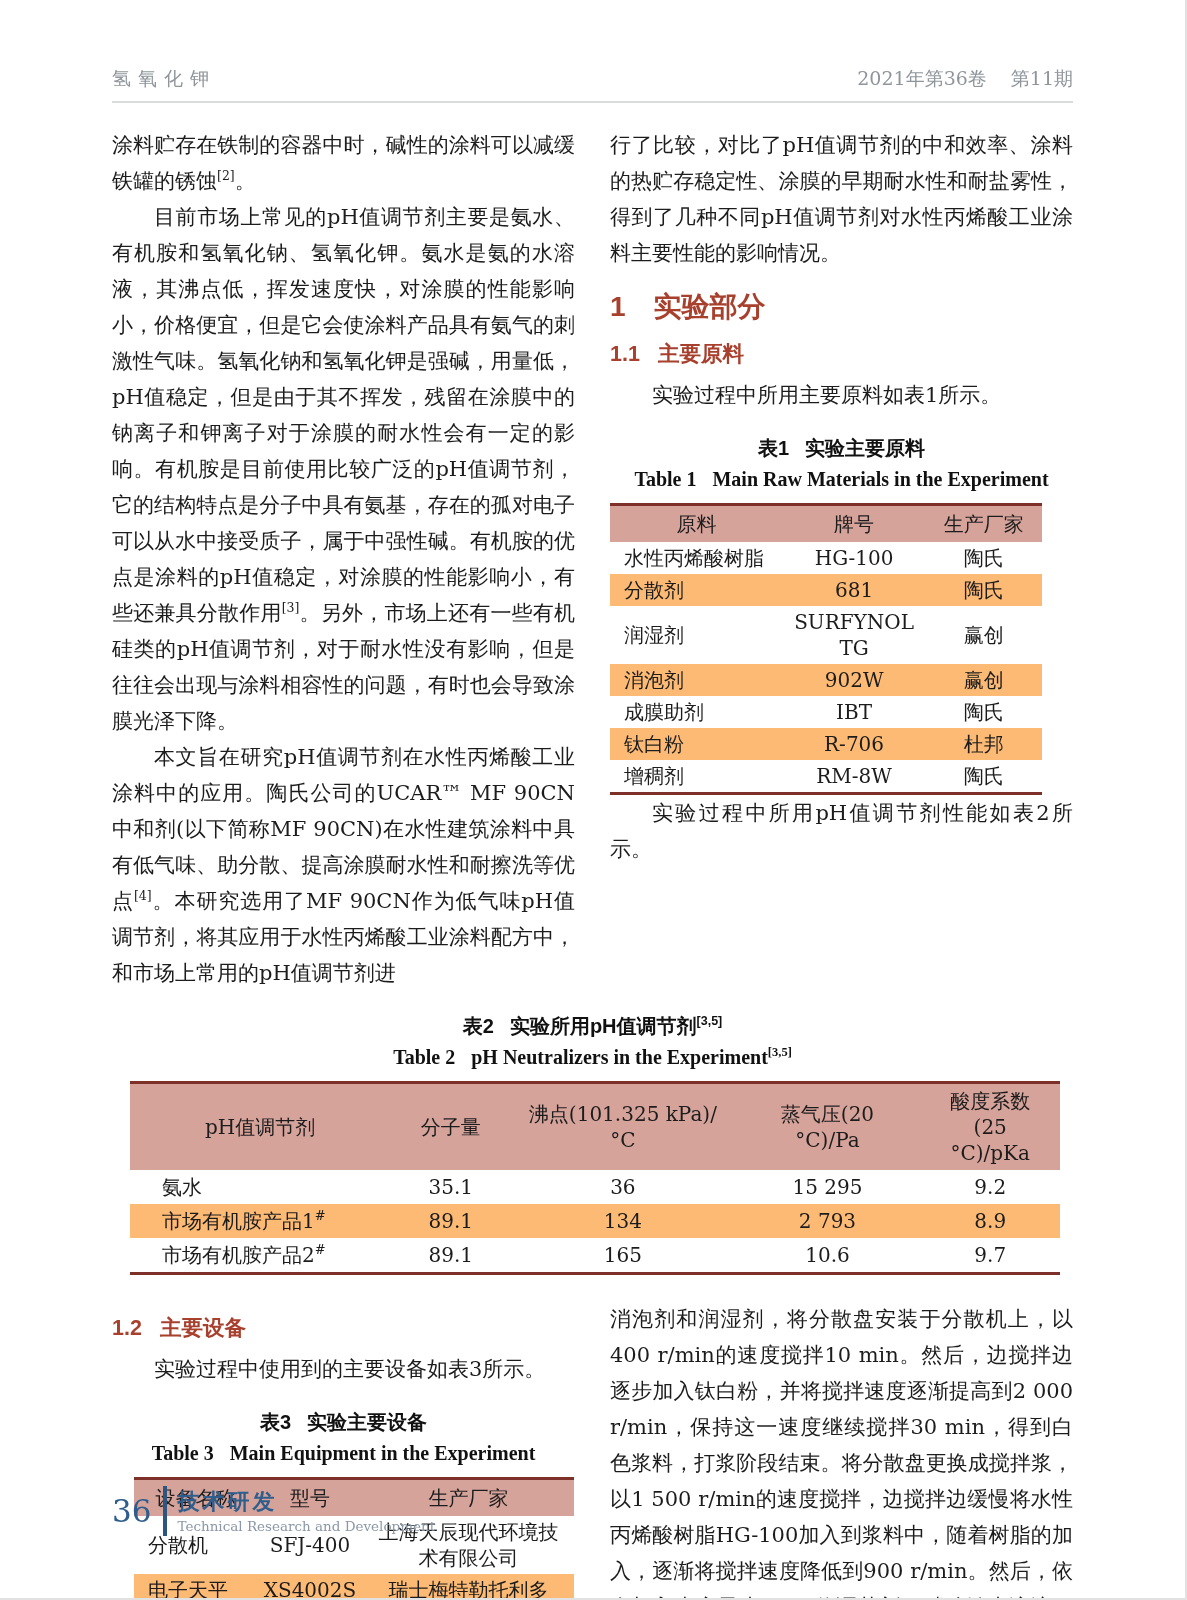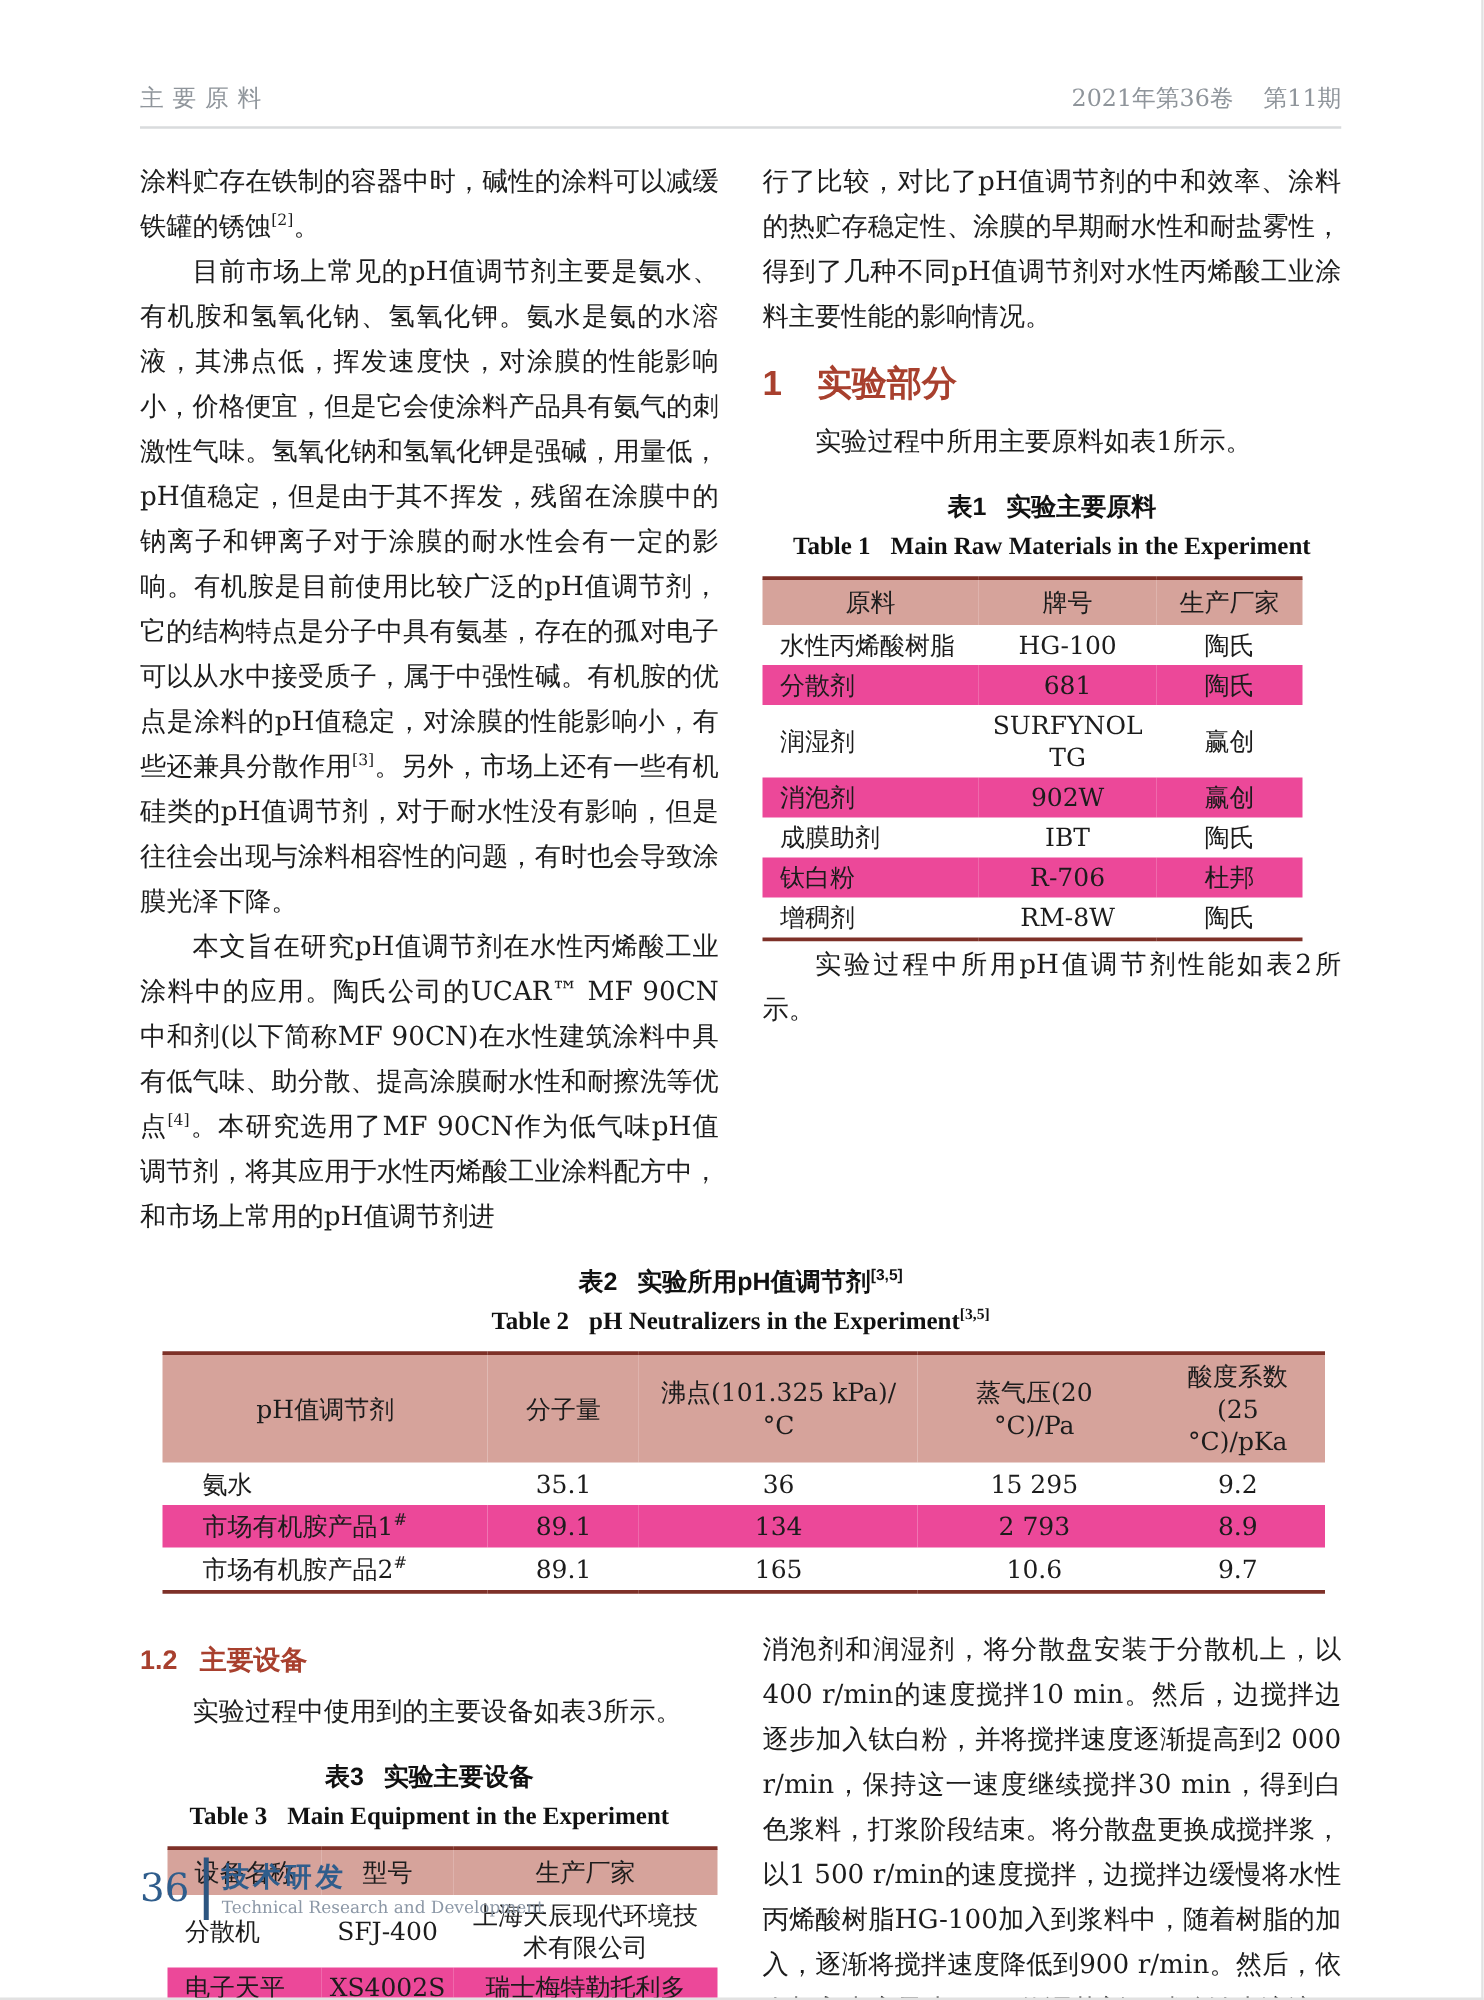--- a/index.html
+++ b/index.html
@@ -37,21 +37,21 @@
   .cap { text-align:center; margin-top:20px; margin-bottom:8px; line-height:31px; }
   .cap-zh { font-family:"Liberation Sans","DejaVu Sans",sans-serif; font-weight:bold; font-size:20px; color:#111; }
   .cap-en { font-family:"Liberation Serif",serif; font-weight:bold; font-size:20px; color:#111; }
   .cap .lbl { margin-right:16px; }
 
   
   table.dt { border-collapse:collapse; border-top:3px solid #7e3128; border-bottom:3px solid #7e3128;
     font-size:20px; line-height:26px; }
   .dt th { background:#d6a39b; font-weight:normal; padding:5px 16px; text-align:center; }
   .dt td { padding:3px 6px; text-align:center; }
-  .dt tr.alt { background:#ec4899;margin-left:28px; }
+  .dt tr.alt { background:#fdba74;margin-left:28px; }
   .dt td.cl { text-align:left; padding-left:14px; }
   .t1 { width:432px; }
   .t3 { width:440px; margin-left:22px; }
   .t2 { width:930px; margin-left:18px; }
   .t2 td.cl { padding-left:32px; }
   .t2 th, .t2 td { padding-top:4px; padding-bottom:4px; }
   .outro { margin-top:30px; }
   .t2block { margin-top:16px; }
 
   
@@ -61,37 +61,38 @@
   .fzh { font-family:"Liberation Sans","DejaVu Sans",sans-serif; font-weight:bold;
     font-size:22px; color:#2f5d8c; letter-spacing:3px; line-height:26px; }
   .fen { font-size:13.5px; color:#8b97a6; margin-top:3px; }
 </style>
 </head>
 <body>
 
 <div class="page">
 
   <div class="phead">
-    <span class="journal">主要原料</span>
+    <span class="journal">氢氧化钾</span>
     <span>
       <span>2021年第36卷</span><span class="issue">第11期</span>
     </span>
   </div>
 
   <div class="cols top-cols">
     <div class="col">
       <p class="body"><span>涂料贮存在铁制的容器中时，碱性的涂料可以减缓铁罐的锈蚀</span><sup>[2]</sup><span>。</span></p>
       <p class="body ind"><span>目前市场上常见的pH值调节剂主要是氨水、有机胺和氢氧化钠、氢氧化钾。氨水是氨的水溶液，其沸点低，挥发速度快，对涂膜的性能影响小，价格便宜，但是它会使涂料产品具有氨气的刺激性气味。氢氧化钠和氢氧化钾是强碱，用量低，pH值稳定，但是由于其不挥发，残留在涂膜中的钠离子和钾离子对于涂膜的耐水性会有一定的影响。有机胺是目前使用比较广泛的pH值调节剂，它的结构特点是分子中具有氨基，存在的孤对电子可以从水中接受质子，属于中强性碱。有机胺的优点是涂料的pH值稳定，对涂膜的性能影响小，有些还兼具分散作用</span><sup>[3]</sup><span>。另外，市场上还有一些有机硅类的pH值调节剂，对于耐水性没有影响，但是往往会出现与涂料相容性的问题，有时也会导致涂膜光泽下降。</span></p>
       <p class="body ind"><span>本文旨在研究pH值调节剂在水性丙烯酸工业涂料中的应用。陶氏公司的UCAR™ MF 90CN中和剂(以下简称MF 90CN)在水性建筑涂料中具有低气味、助分散、提高涂膜耐水性和耐擦洗等优点</span><sup>[4]</sup><span>。本研究选用了MF 90CN作为低气味pH值调节剂，将其应用于水性丙烯酸工业涂料配方中，和市场上常用的pH值调节剂进</span></p>
     </div>
 
     <div class="col">
       <p class="body"><span>行了比较，对比了pH值调节剂的中和效率、涂料的热贮存稳定性、涂膜的早期耐水性和耐盐雾性，得到了几种不同pH值调节剂对水性丙烯酸工业涂料主要性能的影响情况。</span></p>
 
       <h2 class="h-sec1"><span class="num">1</span><span>实验部分</span></h2>
+      <h3 class="h-sec2"><span class="num">1.1</span><span>主要原料</span></h3>
       <p class="body ind"><span>实验过程中所用主要原料如表1所示。</span></p>
 
       <div class="cap">
         <div class="cap-zh"><span class="lbl">表1</span><span>实验主要原料</span></div>
         <div class="cap-en"><span class="lbl">Table 1</span><span>Main Raw Materials in the Experiment</span></div>
       </div>
 
       <table class="dt t1">
         <tbody>
             <tr>

